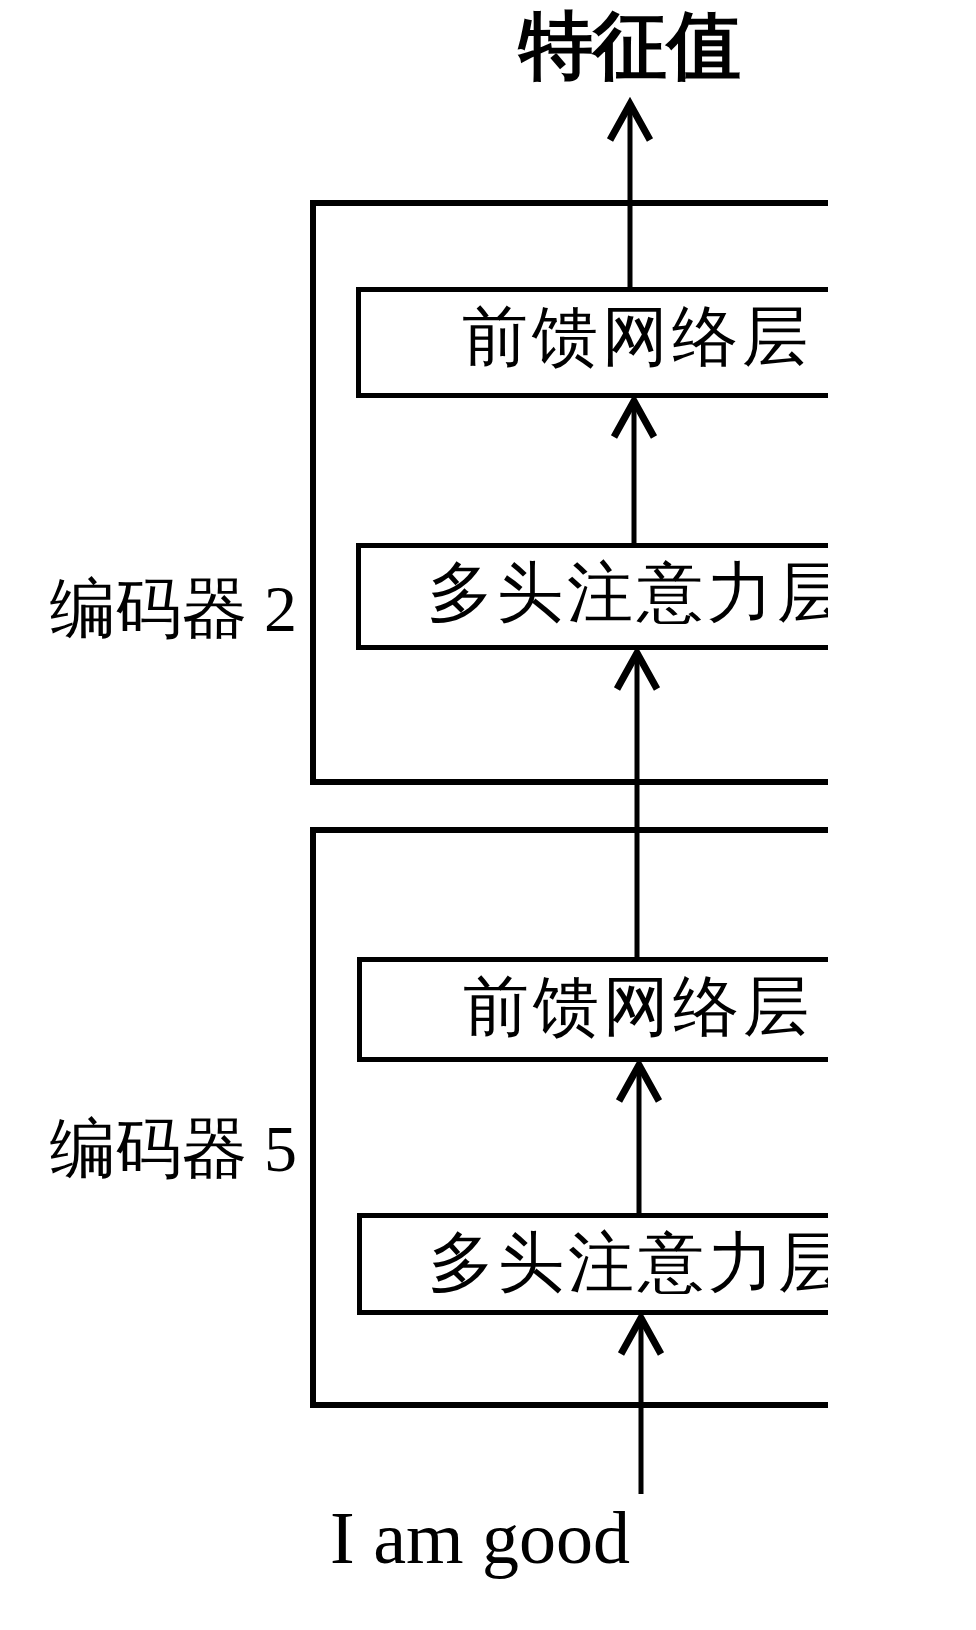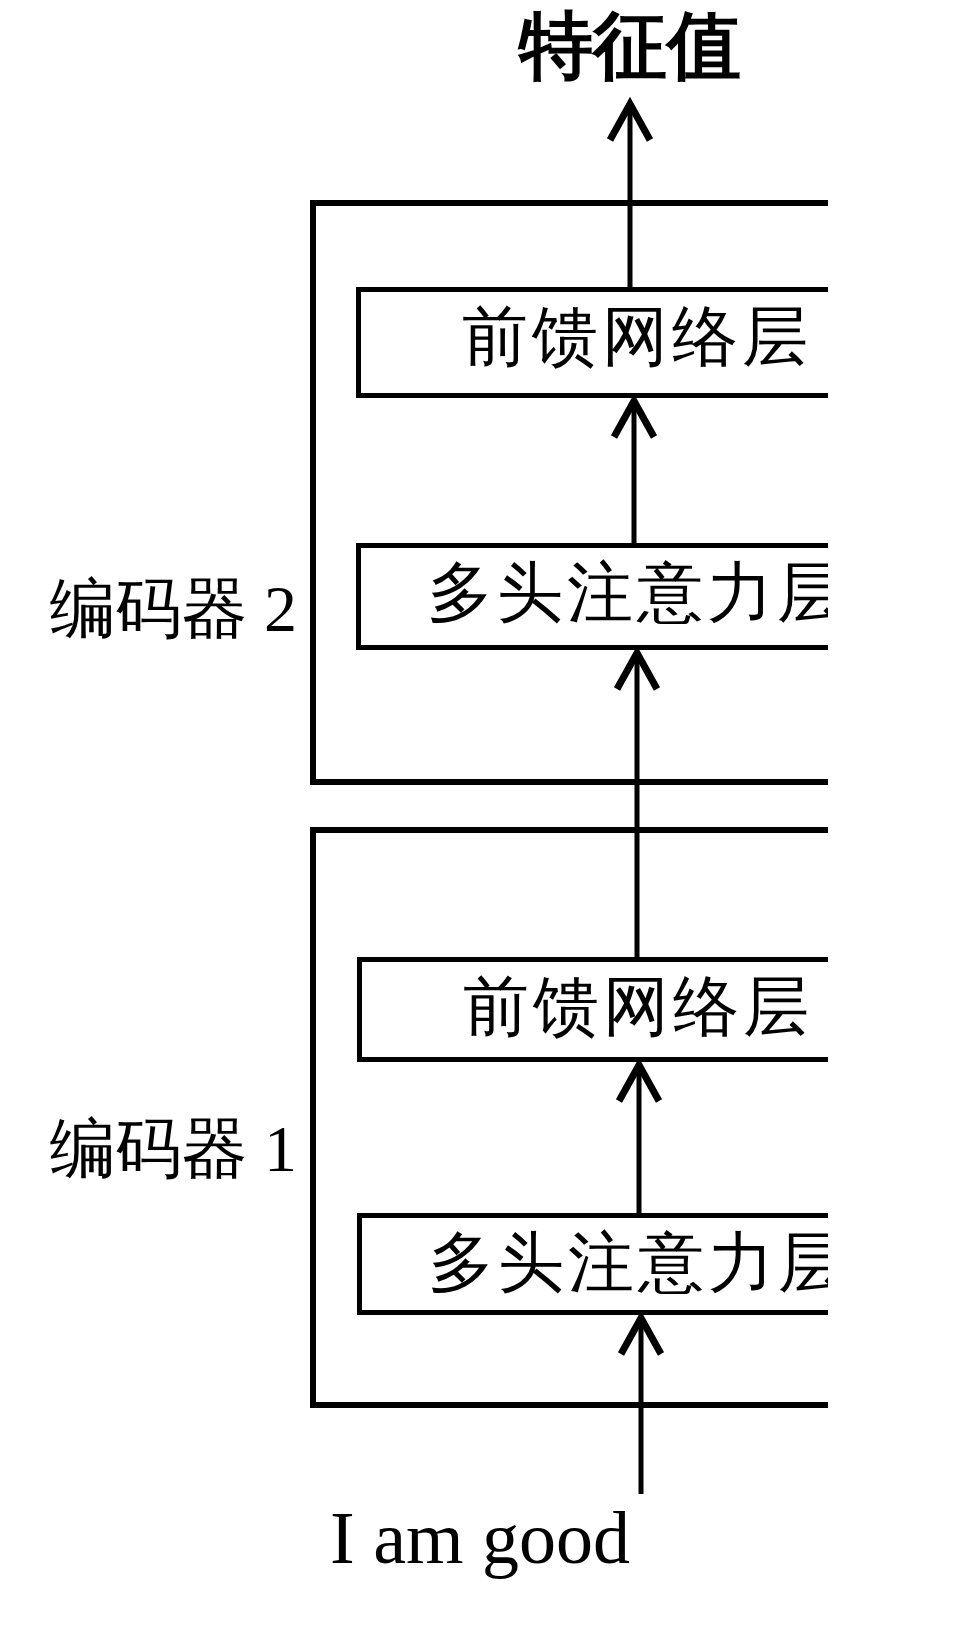--- a/index.html
+++ b/index.html
@@ -111,21 +111,21 @@
   <div class="abs outer-box enc2"></div>
   <div class="abs label encoder-label enc2">编码器 2</div>
   <div class="abs layer-box ffn2">
     <span>前馈网络层</span>
   </div>
   <div class="abs layer-box mha2">
     <span>多头注意力层</span>
   </div>
 
   <div class="abs outer-box enc1"></div>
-  <div class="abs label encoder-label enc1">编码器 1</div>
+  <div class="abs label encoder-label enc1">编码器 5</div>
   <div class="abs layer-box ffn1">
     <span>前馈网络层</span>
   </div>
   <div class="abs layer-box mha1">
     <span>多头注意力层</span>
   </div>
 
   <div class="abs label input-label">I am good</div>
 
 </div>

